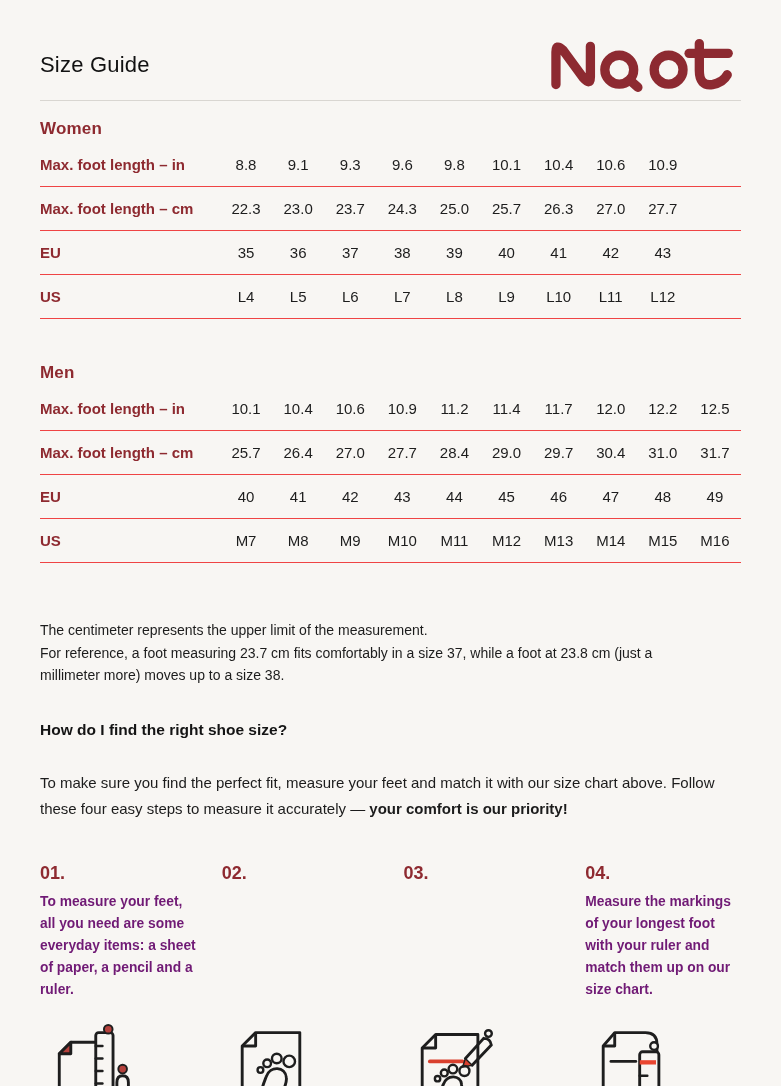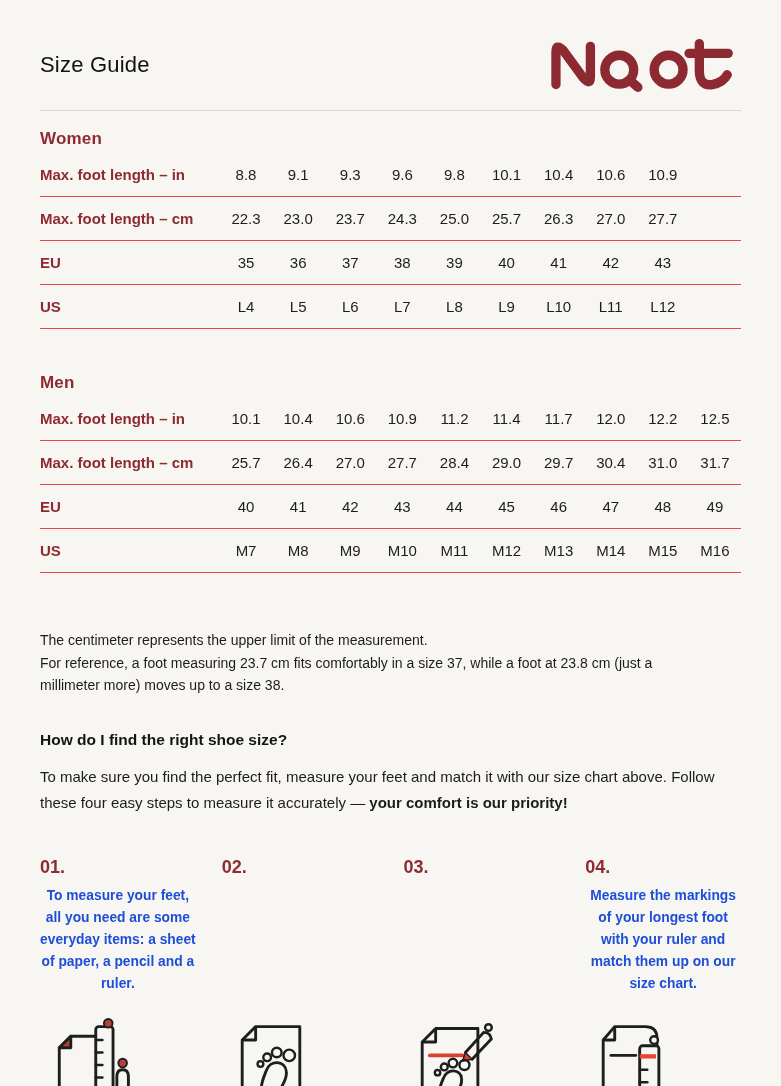--- a/index.html
+++ b/index.html
@@ -7,21 +7,21 @@
   body {
     width:781px; height:1086px; overflow:hidden;
     background:#f8f6f3; color:#1d1d1d;
     font-family:"Liberation Sans", sans-serif;
   }
   .page { padding:0 40px 20px 40px; }
 
   
   .header {
     display:flex; justify-content:space-between; align-items:center;
-    padding-top:38px; padding-bottom:18px;
+    padding-top:38px; padding-bottom:8px;
     border-bottom:1px solid #d9d6d1;
   }
   .page-title { font-size:22px; font-weight:500; color:#121212; letter-spacing:.2px; }
   .brand-logo svg { display:block; }
 
   
   .section-heading {
     color:#8e2a30; font-size:17px; font-weight:700; letter-spacing:.2px;
   }
   .women-heading { margin-top:18px; margin-bottom:4px; }
@@ -35,30 +35,30 @@
   }
   .t-label { color:#8e2a30; font-size:15px; font-weight:700; }
   .t-cell  { font-size:15px; text-align:center; color:#1d1d1d; }
 
   
   .notes { margin-top:56px; max-width:655px; font-size:14px; line-height:1.62; color:#1c1c1c; }
   .notes p { margin:0; }
 
   
   .faq-heading { margin-top:34px; font-size:15.5px; font-weight:700; color:#141414; }
-  .faq-body { margin-top:15px; max-width:690px; font-size:15px; line-height:1.7; color:#1c1c1c; }
+  .faq-body { margin-top:31px; max-width:690px; font-size:15px; line-height:1.7; color:#1c1c1c; }
   .faq-body .bold { font-weight:700; }
 
   
   .steps {
     display:grid; grid-template-columns:repeat(4,1fr); column-gap:26px;
     margin-top:42px;
   }
   .step-number { color:#8e2a30; font-size:18px; font-weight:700; margin-bottom:7px; }
-  .step-text { font-size:13.8px; font-weight:600; color:#1d4ed8; line-height:1.6;text-align:center; }
+  .step-text { font-size:13.8px; font-weight:600; color:#701a75; line-height:1.6; }
 
   .icons-row {
     display:grid; grid-template-columns:repeat(4,1fr); column-gap:21px;
     margin-top:22px;
   }
   .icon-cell svg { display:block; }
 </style>
 </head>
 <body>
 

